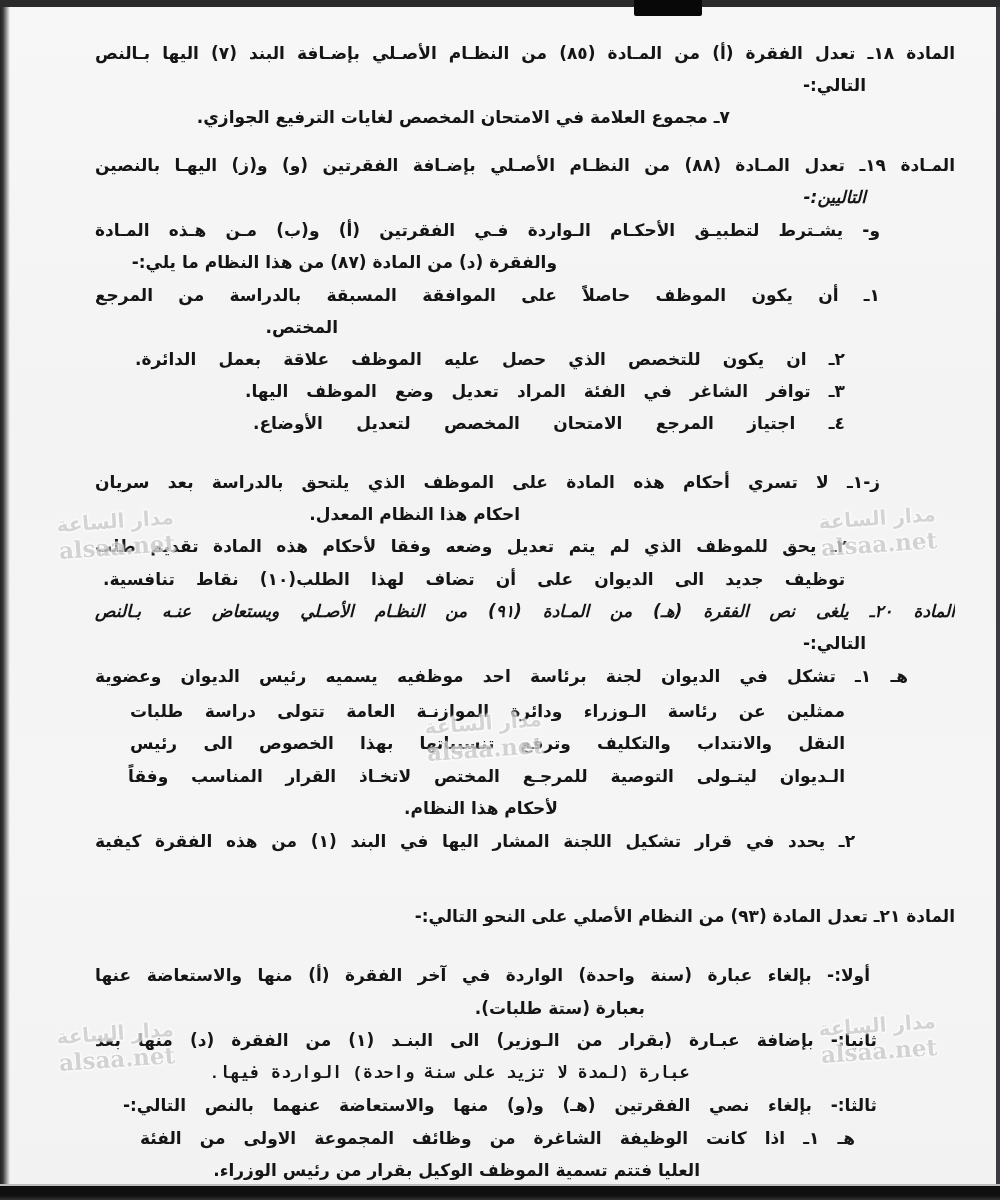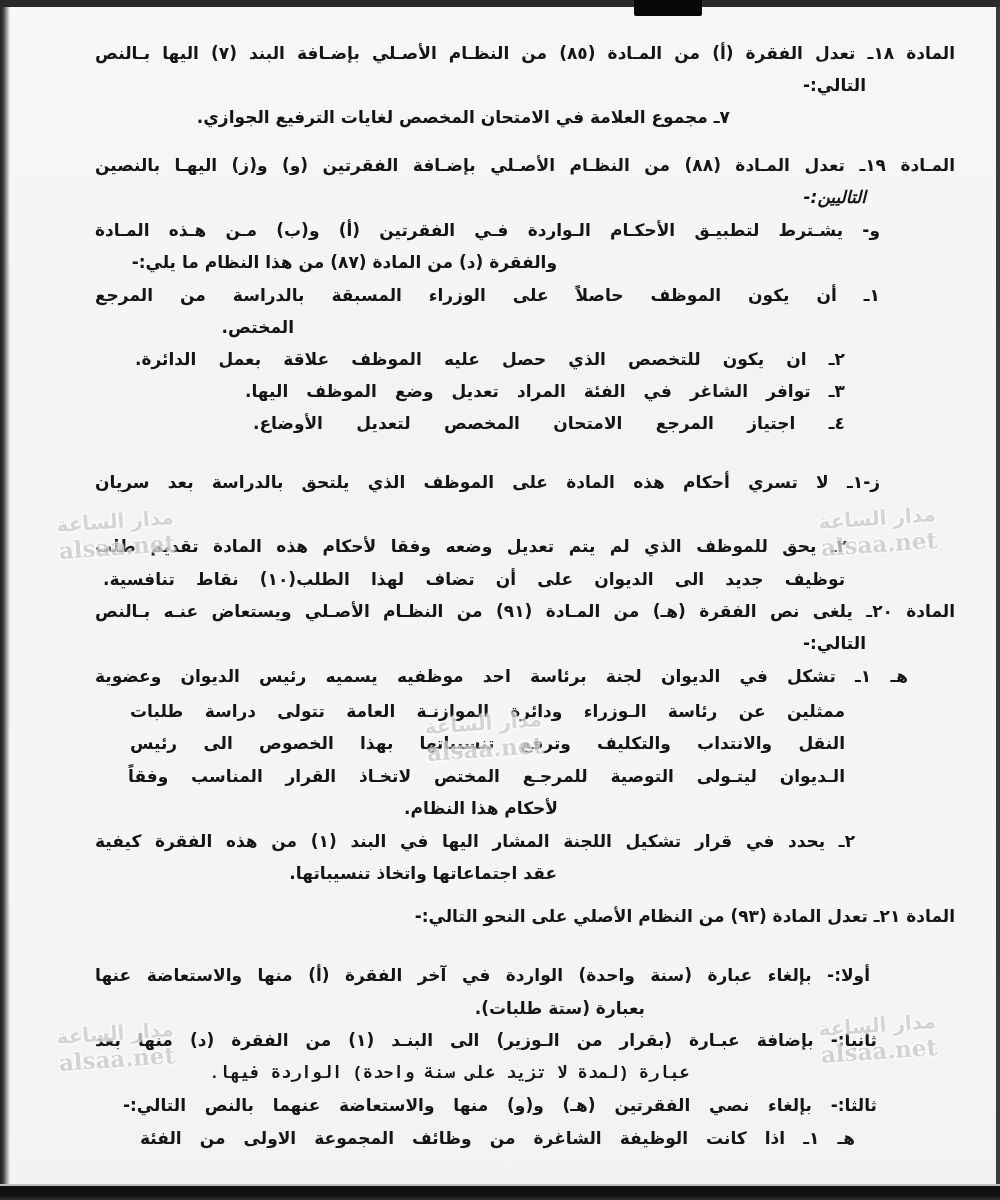--- a/index.html
+++ b/index.html
@@ -62,44 +62,45 @@
 <div class="paper"></div>
 
 <div class="text-layer" id="text-layer">
     <div class="line justify" style="top: 40px; right: 0px; left: 0px;">المادة ١٨ـ تعدل الفقرة (أ) من المـادة (٨٥) من النظـام الأصـلي بإضـافة البند (٧) اليها بـالنص</div>
     <div class="line right" style="top: 72px; right: 89px;">التالي:-</div>
     <div class="line right" style="top: 104px; right: 225px;">٧ـ مجموع العلامة في الامتحان المخصص لغايات الترفيع الجوازي.</div>
     <div class="line justify" style="top: 152px; right: 0px; left: 0px;">المـادة ١٩ـ تعدل المـادة (٨٨) من النظـام الأصـلي بإضـافة الفقرتين (و) و(ز) اليهـا بالنصين</div>
     <div class="line right" style="top: 184px; right: 89px; font-style: italic;">التاليين:-</div>
     <div class="line justify" style="top: 217px; right: 75px; left: 0px;">و- يشـترط لتطبيـق الأحكـام الـواردة فـي الفقرتين (أ) و(ب) مـن هـذه المـادة</div>
     <div class="line right" style="top: 249px; right: 398px;">والفقرة (د) من المادة (٨٧) من هذا النظام ما يلي:-</div>
-    <div class="line justify" style="top: 282px; right: 75px; left: 0px;">١ـ أن يكون الموظف حاصلاً على الوزراء المسبقة بالدراسة من المرجع</div>
-    <div class="line right" style="top: 314px; right: 661px;">المختص.</div>
+    <div class="line justify" style="top: 282px; right: 75px; left: 0px;">١ـ أن يكون الموظف حاصلاً على الموافقة المسبقة بالدراسة من المرجع</div>
+    <div class="line right" style="top: 314px; right: 617px;">المختص.</div>
     <div class="line justify" style="top: 346px; right: 110px; left: 40px;">٢ـ ان يكون للتخصص الذي حصل عليه الموظف علاقة بعمل الدائرة.</div>
     <div class="line justify" style="top: 378px; right: 110px; left: 150px;">٣ـ توافر الشاغر في الفئة المراد تعديل وضع الموظف اليها.</div>
     <div class="line justify" style="top: 410px; right: 110px; left: 158px;">٤ـ اجتياز المرجع الامتحان المخصص لتعديل الأوضاع.</div>
     <div class="line justify" style="top: 469px; right: 75px; left: 0px;">ز-١ـ لا تسري أحكام هذه المادة على الموظف الذي يلتحق بالدراسة بعد سريان</div>
+    <div class="line right" style="top: 501px; right: 435px;">احكام هذا النظام المعدل.</div>
     <div class="line justify" style="top: 533px; right: 108px; left: 0px;">٢ـ يحق للموظف الذي لم يتم تعديل وضعه وفقا لأحكام هذه المادة تقديم طلب</div>
     <div class="line justify" style="top: 566px; right: 110px; left: 8px;">توظيف جديد الى الديوان على أن تضاف لهذا الطلب(١٠) نقاط تنافسية.</div>
-    <div class="line justify" style="top: 598px; right: 0px; left: 0px;">المادة ٢٠ـ يلغى نص الفقرة (هـ) من المـادة (٩١) من النظـام الأصـلي ويستعاض عنـه بـالنص</div>
+    <div class="line justify" style="top: 598px; right: 0px; left: 0px; font-style: italic;">المادة ٢٠ـ يلغى نص الفقرة (هـ) من المـادة (٩١) من النظـام الأصـلي ويستعاض عنـه بـالنص</div>
     <div class="line right" style="top: 630px; right: 89px;">التالي:-</div>
     <div class="line justify" style="top: 663px; right: 47px; left: 0px;">هـ ١ـ تشكل في الديوان لجنة برئاسة احد موظفيه يسميه رئيس الديوان وعضوية</div>
     <div class="line justify" style="top: 698px; right: 110px; left: 35px;">ممثلين عن رئاسة الـوزراء ودائرة الموازنـة العامة تتولى دراسة طلبات</div>
     <div class="line justify" style="top: 730px; right: 110px; left: 35px;">النقل والانتداب والتكليف وترفع تنسيباتها بهذا الخصوص الى رئيس</div>
     <div class="line justify" style="top: 763px; right: 110px; left: 33px;">الـديوان ليتـولى التوصية للمرجـع المختص لاتخـاذ القرار المناسب وفقاً</div>
     <div class="line right" style="top: 795px; right: 397px; text-align: center;">لأحكام هذا النظام.</div>
     <div class="line justify" style="top: 828px; right: 100px; left: 0px;">٢ـ يحدد في قرار تشكيل اللجنة المشار اليها في البند (١) من هذه الفقرة كيفية</div>
-    <div class="line right" style="top: 860px; right: 398px;">عقد اجتماعاتها واتخاذ تنسيباتها.</div>
     <div class="line right" style="top: 903px; right: 0px;">المادة ٢١ـ تعدل المادة (٩٣) من النظام الأصلي على النحو التالي:-</div>
     <div class="line justify" style="top: 962px; right: 85px; left: 0px;">أولا:- بإلغاء عبارة (سنة واحدة) الواردة في آخر الفقرة (أ) منها والاستعاضة عنها</div>
     <div class="line right" style="top: 995px; right: 310px;">بعبارة (ستة طلبات).</div>
     <div class="line justify" style="top: 1027px; right: 78px; left: 0px;">ثانيا:- بإضافة عبـارة (بقرار من الـوزير) الى البنـد (١) من الفقرة (د) منها بعد</div>
     <div class="line right" style="top: 1060px; right: 265px; font-family: Liberation Mono, monospace;">عبارة (لمدة لا تزيد على سنة واحدة) الواردة فيها.</div>
     <div class="line justify" style="top: 1092px; right: 78px; left: 28px;">ثالثا:- بإلغاء نصي الفقرتين (هـ) و(و) منها والاستعاضة عنهما بالنص التالي:-</div>
     <div class="line justify" style="top: 1125px; right: 100px; left: 45px;">هـ ١ـ اذا كانت الوظيفة الشاغرة من وظائف المجموعة الاولى من الفئة</div>
+    <div class="line right" style="top: 1157px; right: 255px;">العليا فتتم تسمية الموظف الوكيل بقرار من رئيس الوزراء.</div>
   </div>
 
 <div id="wm-layer">
     <div class="wm" style="left: 812px; top: 505px;">
       <div class="wm1">مدار الساعة</div>
       <div class="wm2">alsaa.net</div>
     </div>
     <div class="wm" style="left: 50px; top: 508px;">
       <div class="wm1">مدار الساعة</div>
       <div class="wm2">alsaa.net</div>

